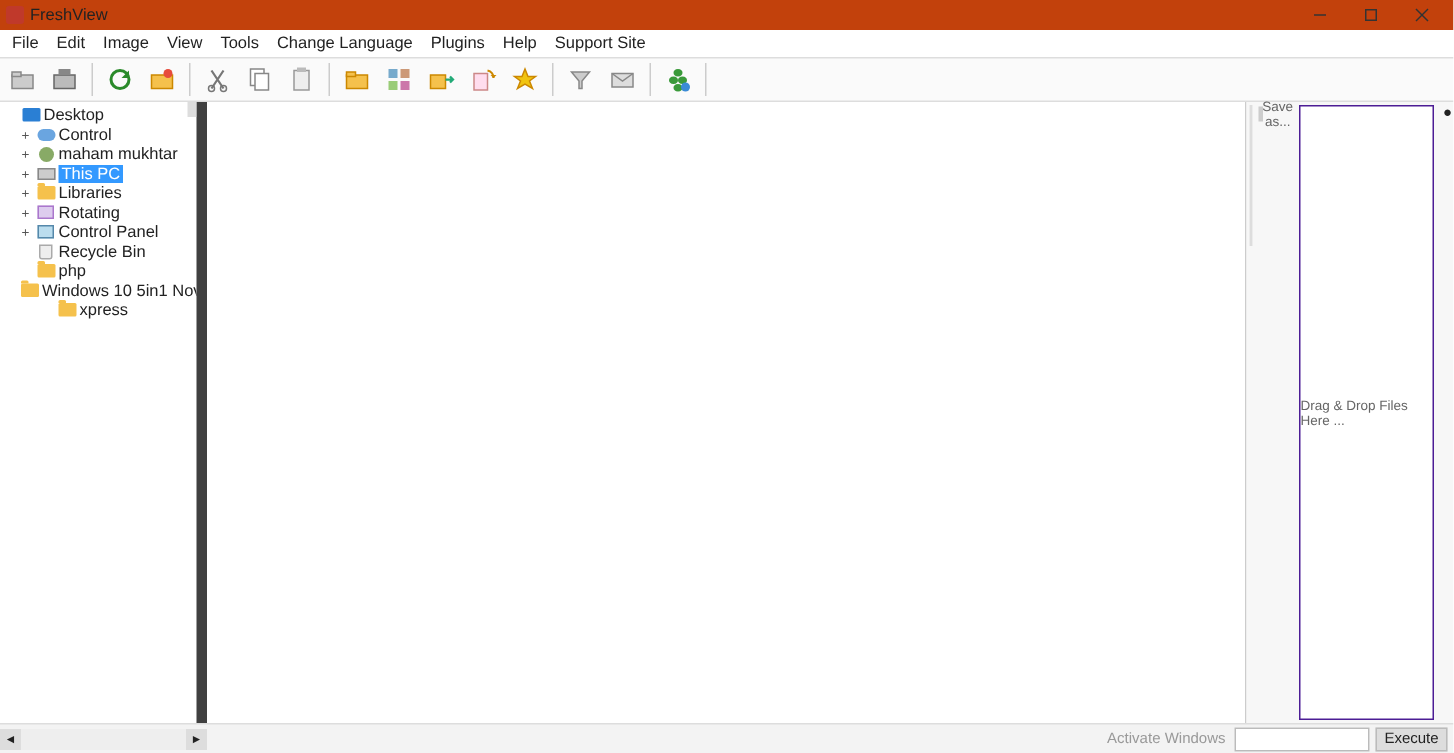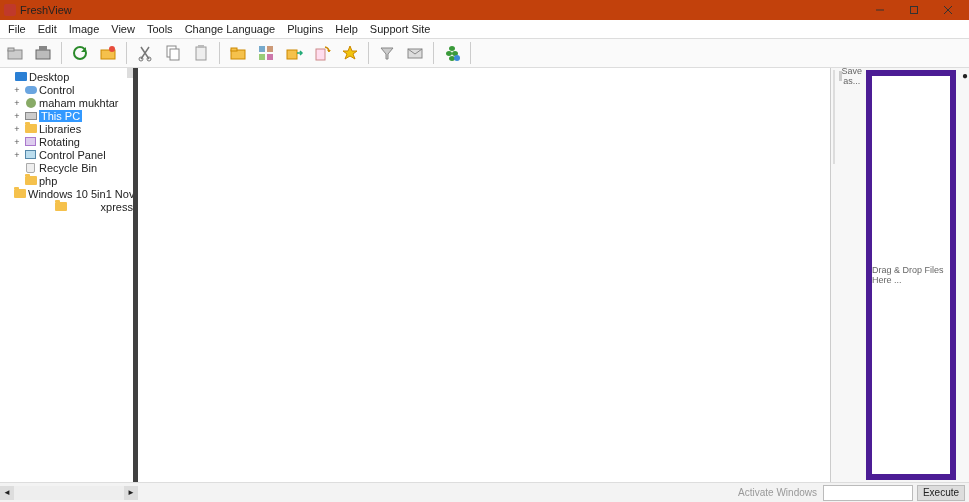--- a/index.html
+++ b/index.html
@@ -18,38 +18,38 @@
 .menubar .menu-item { padding: 1px 6px; font-size: 11px; cursor: pointer; }
 
 
 .toolbar { height: 30px; display: flex; align-items: center; padding: 1px 2px; border-top: 1px solid #ddd; border-bottom: 1px solid #ddd; background: #fafafa; gap: 2px; }
 .toolbar .tbtn { width: 26px; height: 26px; display: flex; align-items: center; justify-content: center; cursor: pointer; border: 1px solid transparent; border-radius: 2px; }
 .toolbar .sep { width: 1px; height: 22px; background: #ccc; margin: 0 3px; }
 .toolbar svg { width: 20px; height: 20px; }
 
 
 .main { display: flex; height: 414px; }
-.tree-panel { width: 138px; border-right: 5px solid #404040; position: relative; background: #fff; overflow: hidden; }
+.tree-panel { width: 138px; border-right: 7px solid #404040; position: relative; background: #fff; overflow: hidden; }
 .tree { padding: 2px 0; font-size: 11px; }
 .tree-row { display: flex; align-items: center; height: 13px; padding-left: 2px; cursor: pointer; white-space: nowrap; }
 .tree-row.selected .label-wrap { background: #3399ff; color: #fff; padding: 0 2px; }
 .tree-row .toggle { width: 10px; text-align: center; color: #555; font-size: 9px; }
 .tree-row .ticon { width: 13px; height: 11px; margin: 0 2px; display: flex; align-items: center; justify-content: center; }
 .content-panel { flex: 1; background: #fff; border-right: 1px solid #ccc; }
 .right-panel { width: 138px; background: #f7f7f7; display: flex; flex-direction: row; }
 
 
 .rp-top { height: 94px; background: #fff; margin: 2px; border: 1px solid #ddd; }
 .rp-save-row { height: 16px; display: flex; align-items: center; margin: 0 2px; }
 .rp-save-row .tab { flex: 1; font-size: 9px; text-align: center; background: #ccc; color: #666; }
 .rp-save-row .tab.plain { background: transparent; }
 .rp-tabs { padding: 2px 2px; }
 .rp-tab-line { display: flex; justify-content: space-around; font-size: 9px; color: #333; }
 .rp-tab-line span { cursor: pointer; padding: 0 1px; }
-.rp-drop { flex: 0 0 90px; background: #fff; margin: 2px; border: 6px solid #4c1d95; display: flex; align-items: center; justify-content: center; font-size: 9px; color: #666; }
+.rp-drop { flex: 0 0 90px; background: #fff; margin: 2px; border: 1px solid #4c1d95; display: flex; align-items: center; justify-content: center; font-size: 9px; color: #666; }
 .rp-icons-row { height: 14px; display: flex; justify-content: flex-end; gap: 4px; padding: 0 4px; align-items: center; font-size: 10px; }
 .rp-icons-row span { cursor: pointer; }
 .rp-bottom { flex: 1; background: #fff; margin: 2px; border: 1px solid #ddd; }
 
 
 .bottombar { height: 20px; display: flex; align-items: center; border-top: 1px solid #ddd; background: #f3f3f3; }
 .bottombar .hscroll { flex: 0 0 138px; height: 14px; display: flex; align-items: center; }
 .bottombar .hscroll .arrow { width: 14px; height: 14px; background: #ddd; display: flex; align-items: center; justify-content: center; font-size: 8px; cursor: pointer; }
 .bottombar .hscroll .track { flex: 1; height: 14px; background: #eee; }
 .bottombar .spacer { flex: 1; }
@@ -276,21 +276,21 @@
           </span>
           <span class="label-wrap">php</span>
         </div>
         <div class="tree-row" style="padding-left: 12px;">
           <span class="toggle"></span>
           <span class="ticon">
             <span class="ic-folder"></span>
           </span>
           <span class="label-wrap">Windows 10 5in1 November (x6</span>
         </div>
-        <div class="tree-row" style="padding-left: 12px; justify-content: space-between;">
+        <div class="tree-row" style="padding-left: 26px;">
           <span class="toggle"></span>
           <span class="ticon">
             <span class="ic-folder"></span>
           </span>
           <span class="label-wrap">xpress</span>
         </div>
       </div>
   </div>
   <div class="content-panel"></div>
   <div class="right-panel">

